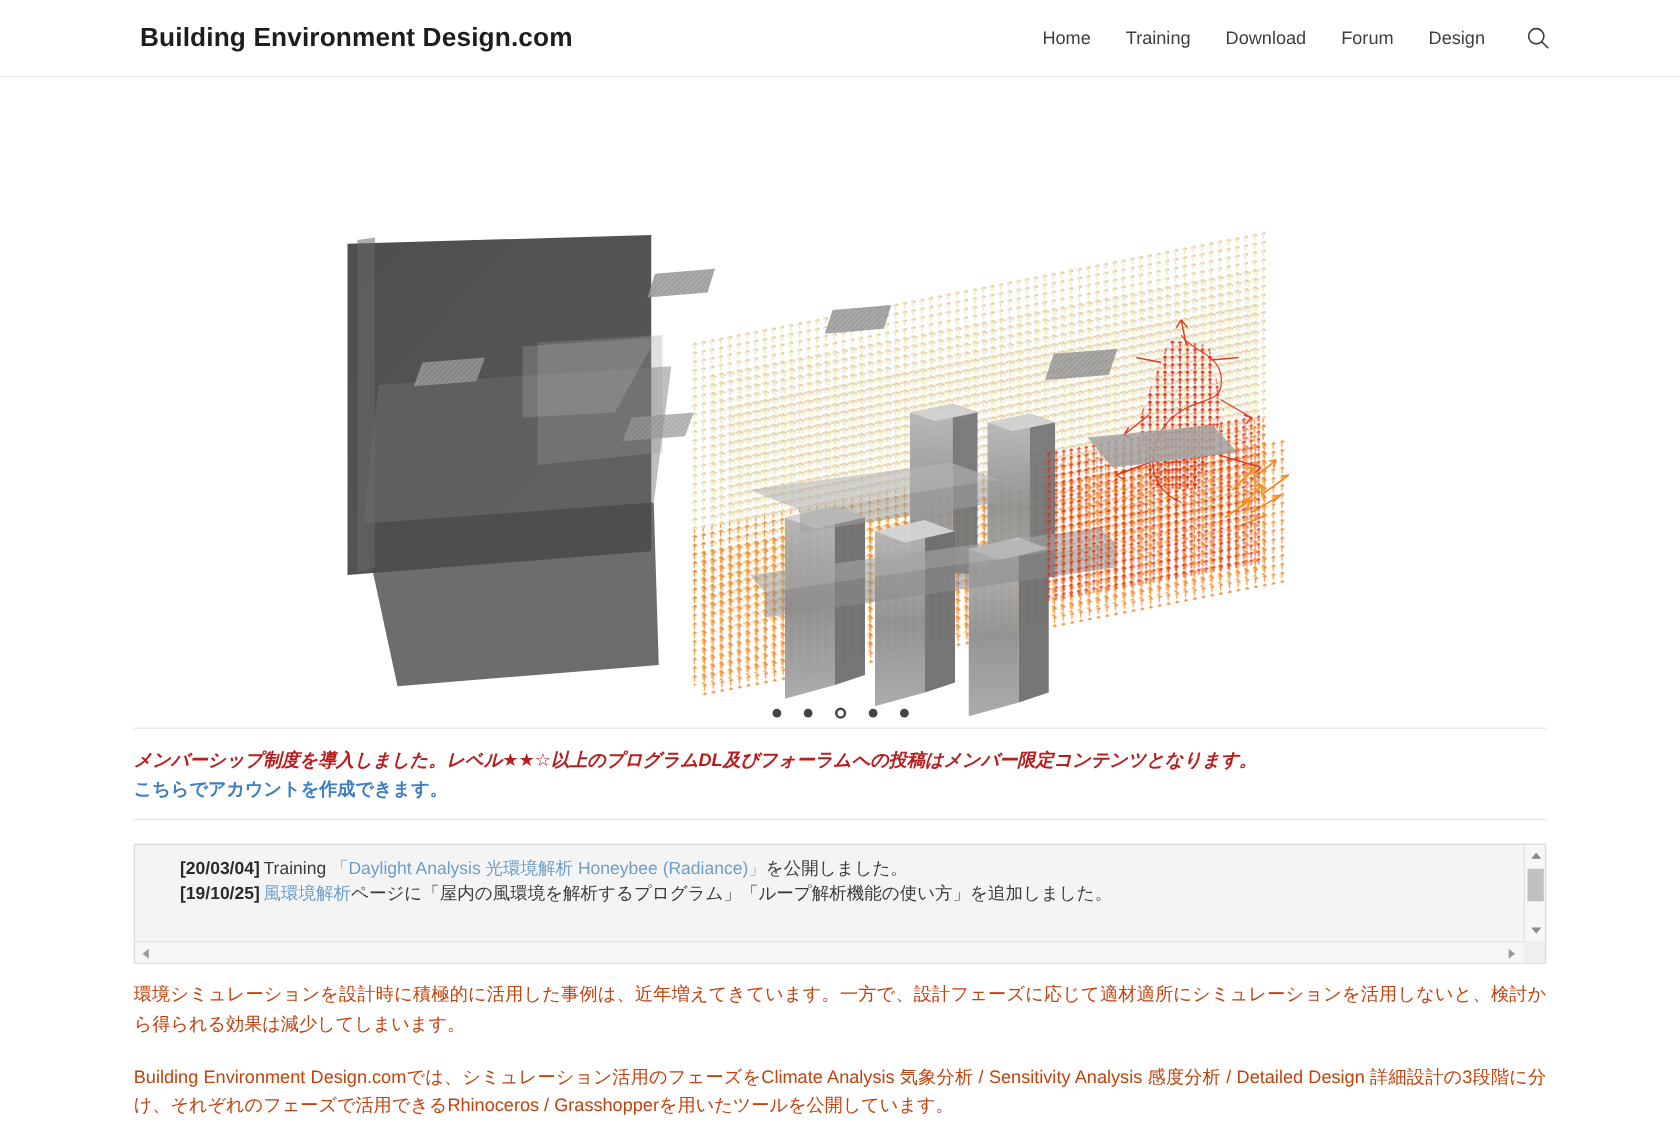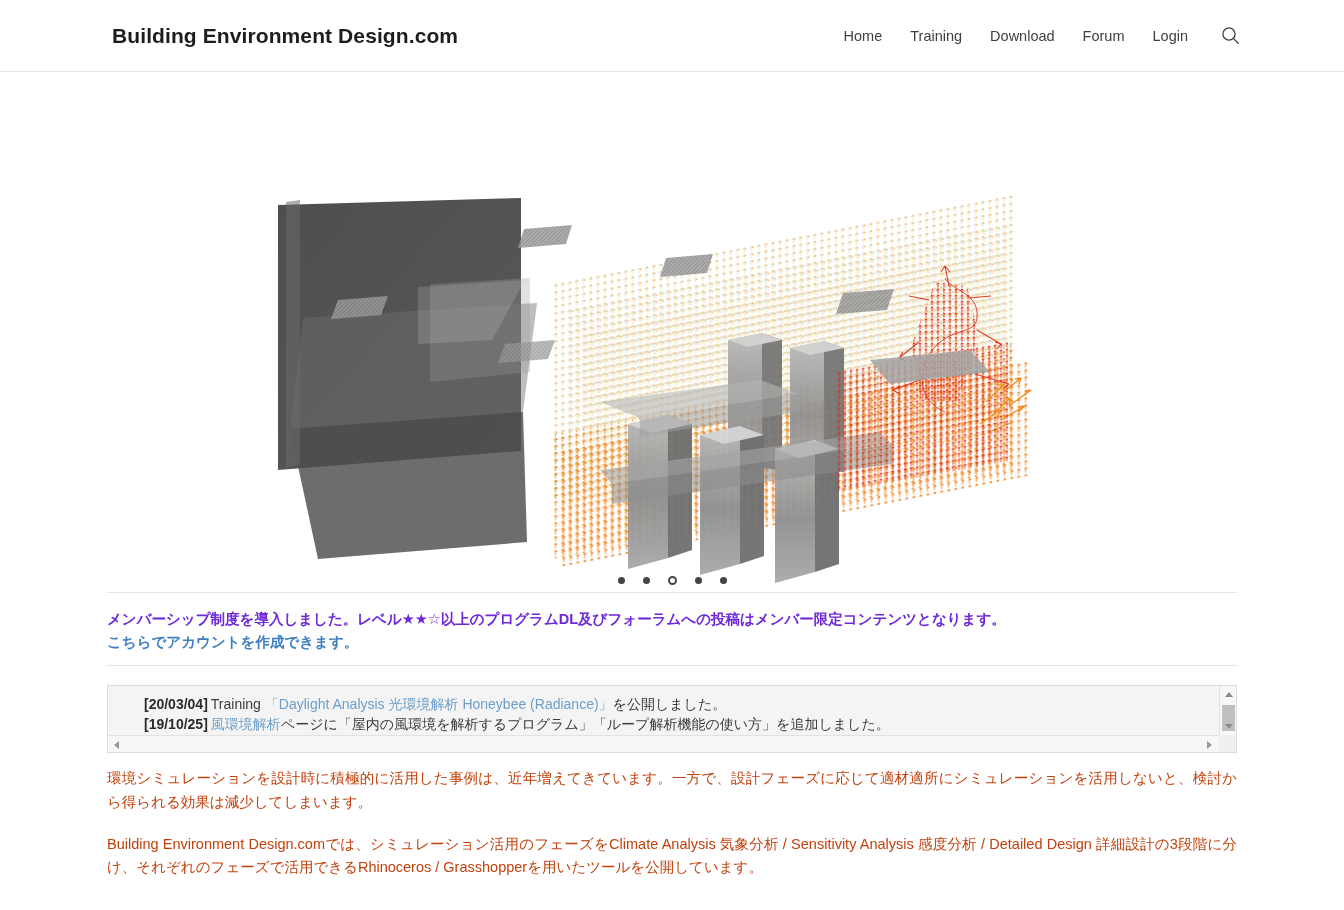--- a/index.html
+++ b/index.html
@@ -8,21 +8,21 @@
     margin: 0; padding: 0;
     width: 1344px; height: 910px;
     background: #ffffff;
     font-family: "Liberation Sans", "DejaVu Sans", sans-serif;
     color: #3b3b3b;
     overflow: hidden;
   }
 
   
   .site-header {
-    height: 72px;
+    height: 62px;
     border-bottom: 1px solid #e6e6e6;
     display: flex;
     align-items: center;
     padding: 0 104px 0 112px;
     background: #fff;
   }
   .site-title {
     font-size: 21px;
     font-weight: 700;
     letter-spacing: 0.1px;
@@ -97,37 +97,38 @@
     border-top: 1px solid #e4e4e4;
     margin: 0;
   }
   .notice {
     padding: 16px 0 12px 0;
     font-size: 14.5px;
     line-height: 1.45;
   }
   .notice-strong {
     font-weight: 700;
-    color: #6d28d9;
+    color: #b91c1c;
     display: block;
+    font-style: italic;
   }
   .notice-link {
     display: block;
     color: #3f7fbf;
     font-weight: 700;
     text-decoration: none;
     cursor: pointer;
     margin-top: 2px;
   }
 
   
   .news-wrap {
     position: relative;
     margin-top: 19px;
-    height: 68px;
+    height: 96px;
     border: 1px solid #dcdcdc;
     background: #f4f4f4;
   }
   .news-inner {
     position: absolute;
     left: 0; top: 0;
     right: 18px; bottom: 17px;
     padding: 9px 0 0 36px;
     overflow: hidden;
   }
@@ -200,21 +201,21 @@
 </head>
 <body>
 
 <header class="site-header">
   <div class="site-title">Building Environment Design.com</div>
   <nav class="nav">
     <a class="nav-item">Home</a>
     <a class="nav-item">Training</a>
     <a class="nav-item">Download</a>
     <a class="nav-item">Forum</a>
-    <a class="nav-item">Login</a>
+    <a class="nav-item">Design</a>
     <span class="search-btn">
       <svg width="19" height="19" viewBox="0 0 19 19" aria-hidden="true">
         <circle cx="8" cy="8" r="6.1" fill="none" stroke="#3e3e3e" stroke-width="1.3"></circle>
         <line x1="12.4" y1="12.4" x2="17.2" y2="17.2" stroke="#3e3e3e" stroke-width="1.3" stroke-linecap="round"></line>
       </svg>
     </span>
   </nav>
 </header>
 
 <section class="hero">

